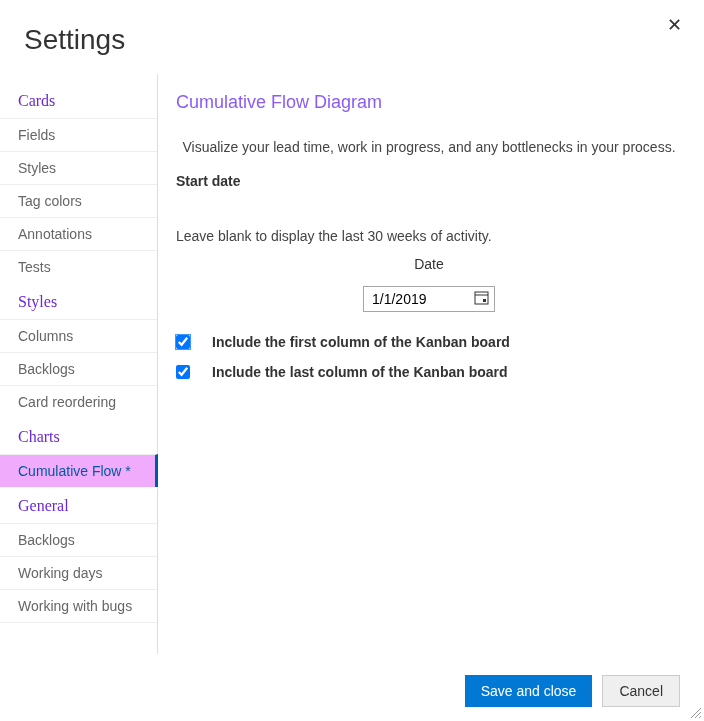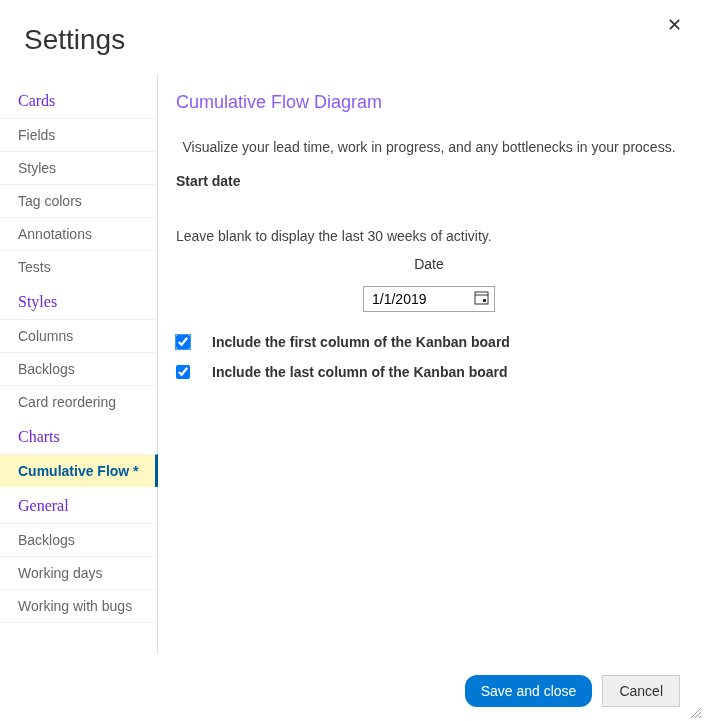--- a/index.html
+++ b/index.html
@@ -6,39 +6,39 @@
     body { font-family: "Segoe UI", Arial, sans-serif; font-size: 14px; color: #333; background: #fff; width: 704px; height: 721px; position: relative; }
     .dialog { width: 704px; height: 721px; position: relative; }
     .close-x { position: absolute; top: 14px; right: 22px; font-size: 18px; color: #333; cursor: pointer; font-weight: 300; }
     .header-title { font-size: 28px; font-weight: 300; color: #333; padding: 24px 0 18px 24px; }
     .body { display: flex; }
     .sidebar { width: 158px; border-right: 1px solid #ddd; padding-bottom: 20px; min-height: 580px; }
     .section-head { color: #6d28d9; font-size: 16px; padding: 10px 0 8px 18px; font-family: Liberation Serif, serif; }
     .section-head.first { padding-top: 18px; }
     .side-item { color: #666; font-size: 14px; padding: 8px 0 8px 18px; border-top: 1px solid #eee; cursor: pointer; }
     .side-item:last-child { border-bottom: 1px solid #eee; }
-    .side-item.active { background: #fef9c3; color: #005a9e; font-weight: 700; border-right: 3px solid #005a9e; margin-right: -1px; position: relative; z-index: 1; }
+    .side-item.active { background: #f0abfc; color: #005a9e; font-weight: 400; border-right: 3px solid #005a9e; margin-right: -1px; position: relative; z-index: 1; }
     .content { flex: 1; padding: 18px 22px 0 18px; }
     .panel-title { font-size: 18px; font-weight: 400; color: #8b5cf6; margin-bottom: 26px; }
     .desc { color: #444; font-size: 14px; margin-bottom: 18px; text-align: center; }
     .sd-label { font-weight: 700; color: #333; }
     .sd-hint { color: #444; margin-bottom: 12px; margin-top: 39px; }
     .date-row { display: flex; align-items: center; gap: 14px; margin-bottom: 22px; flex-direction: column; }
     .date-label { color: #333; }
     .date-input { border: 1px solid #a6a6a6; padding: 4px 30px 4px 8px; font-size: 14px; width: 132px; height: 26px; position: relative; }
     .date-wrap { position: relative; display: inline-block; }
     .cal-icon { position: absolute; right: 6px; top: 4px; width: 15px; height: 15px; pointer-events: none; }
     .cal-icon svg { display: block; }
     .cb-row { display: flex; align-items: center; gap: 10px; margin-bottom: 14px; }
     .cb { width: 14px; height: 14px; }
     .cb-focus-wrap { outline: 1px solid #3b99fc; outline-offset: 0; padding: 0; display: inline-flex; }
     .cb-label { font-weight: 700; color: #333; margin-left: 12px; }
     .footer { position: absolute; bottom: 14px; right: 24px; display: flex; gap: 10px; }
     .btn { padding: 7px 16px; font-size: 14px; border: none; cursor: pointer; }
-    .btn-primary { background: #0078d4; color: #fff; border-radius: 12px; }
+    .btn-primary { background: #0078d4; color: #fff; }
     .btn-secondary { background: #efefef; color: #333; border: 1px solid #ccc; }
     .resize-grip { position: absolute; right: 2px; bottom: 2px; width: 14px; height: 14px; color: #888; }
   </style>
 </head>
 <body>
 
 <div class="dialog">
   <div class="close-x">✕</div>
   <div class="header-title">Settings</div>
 

